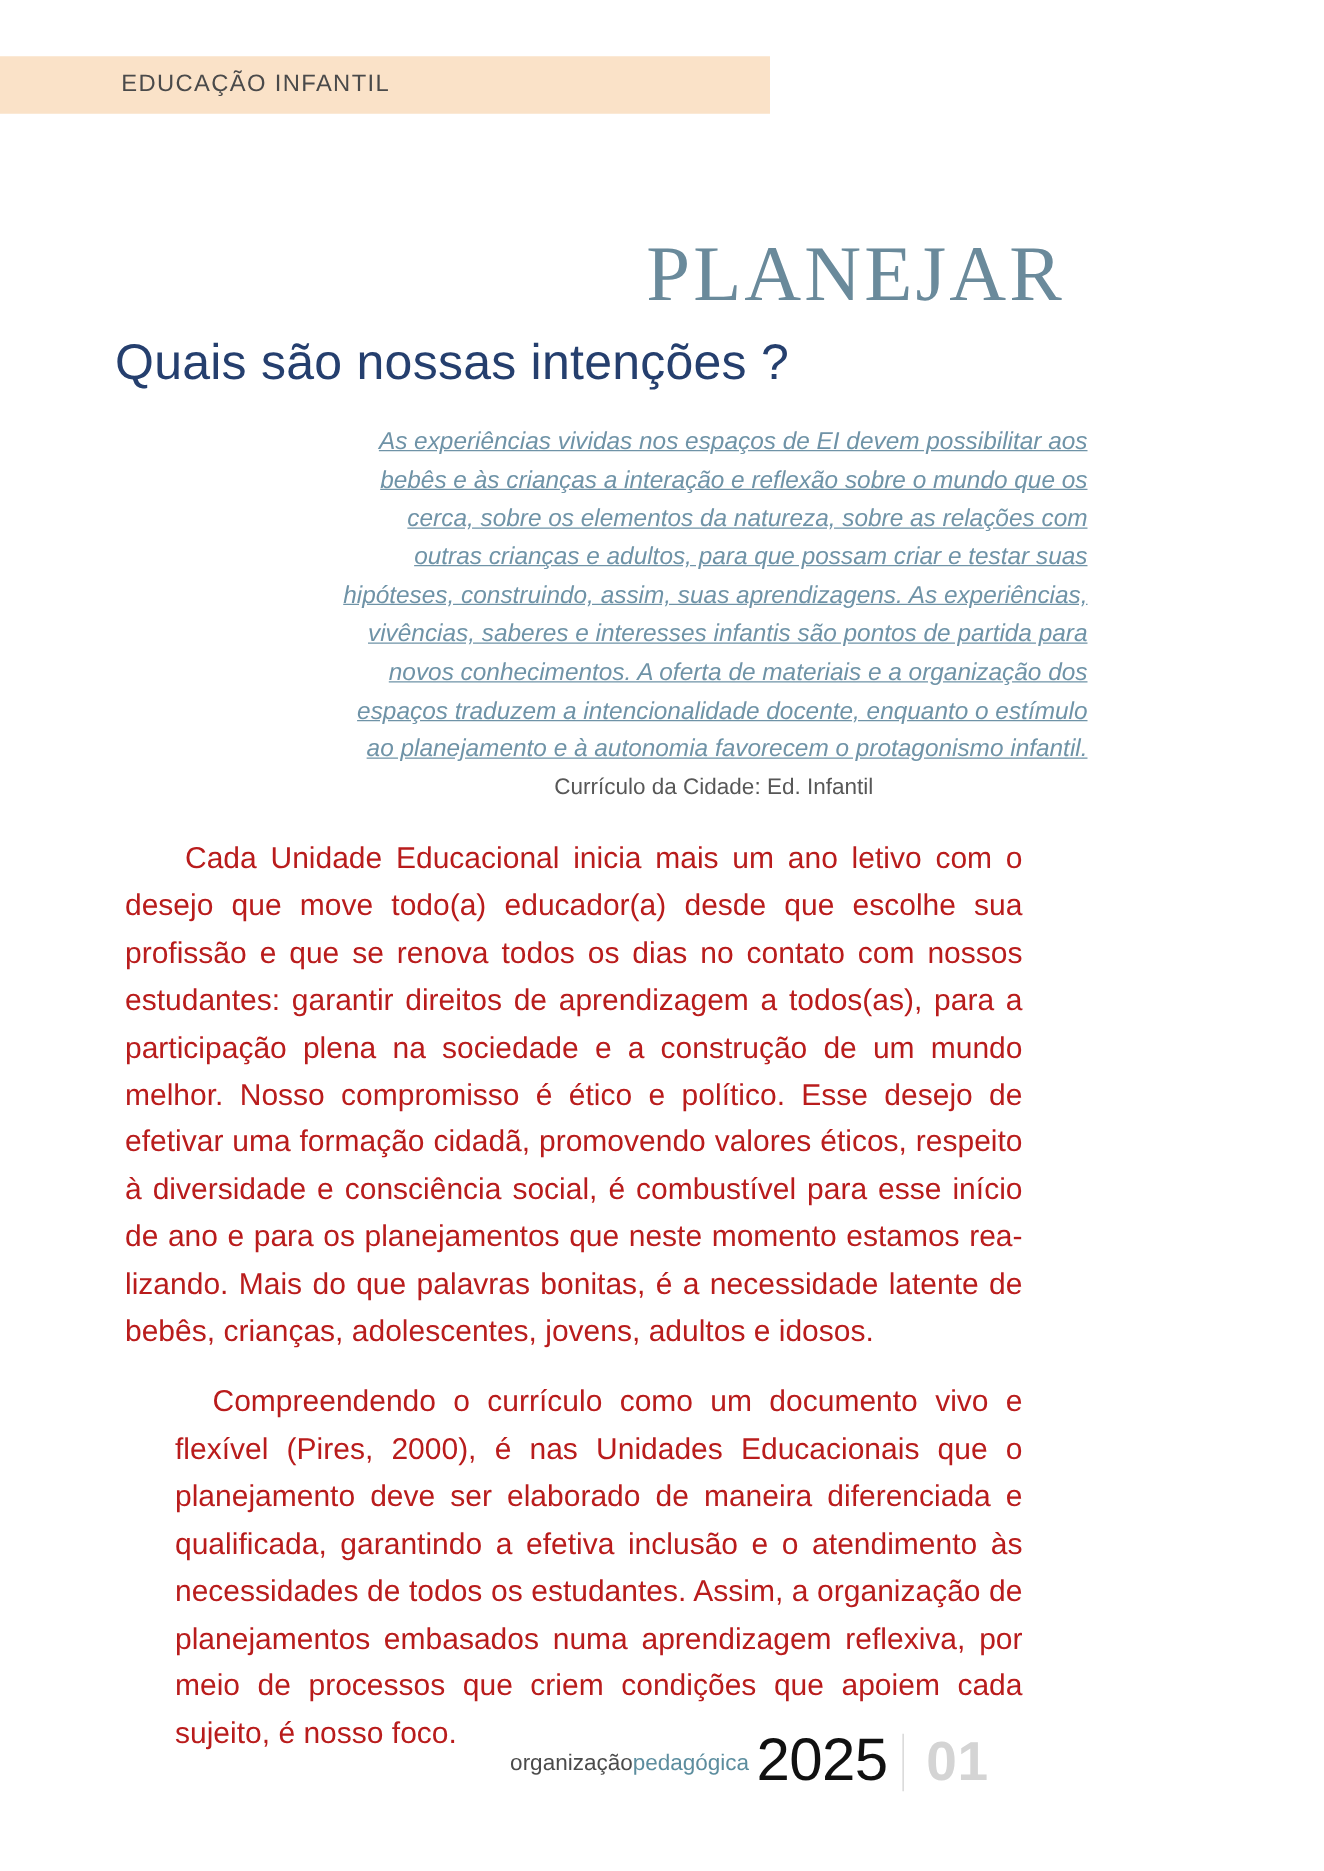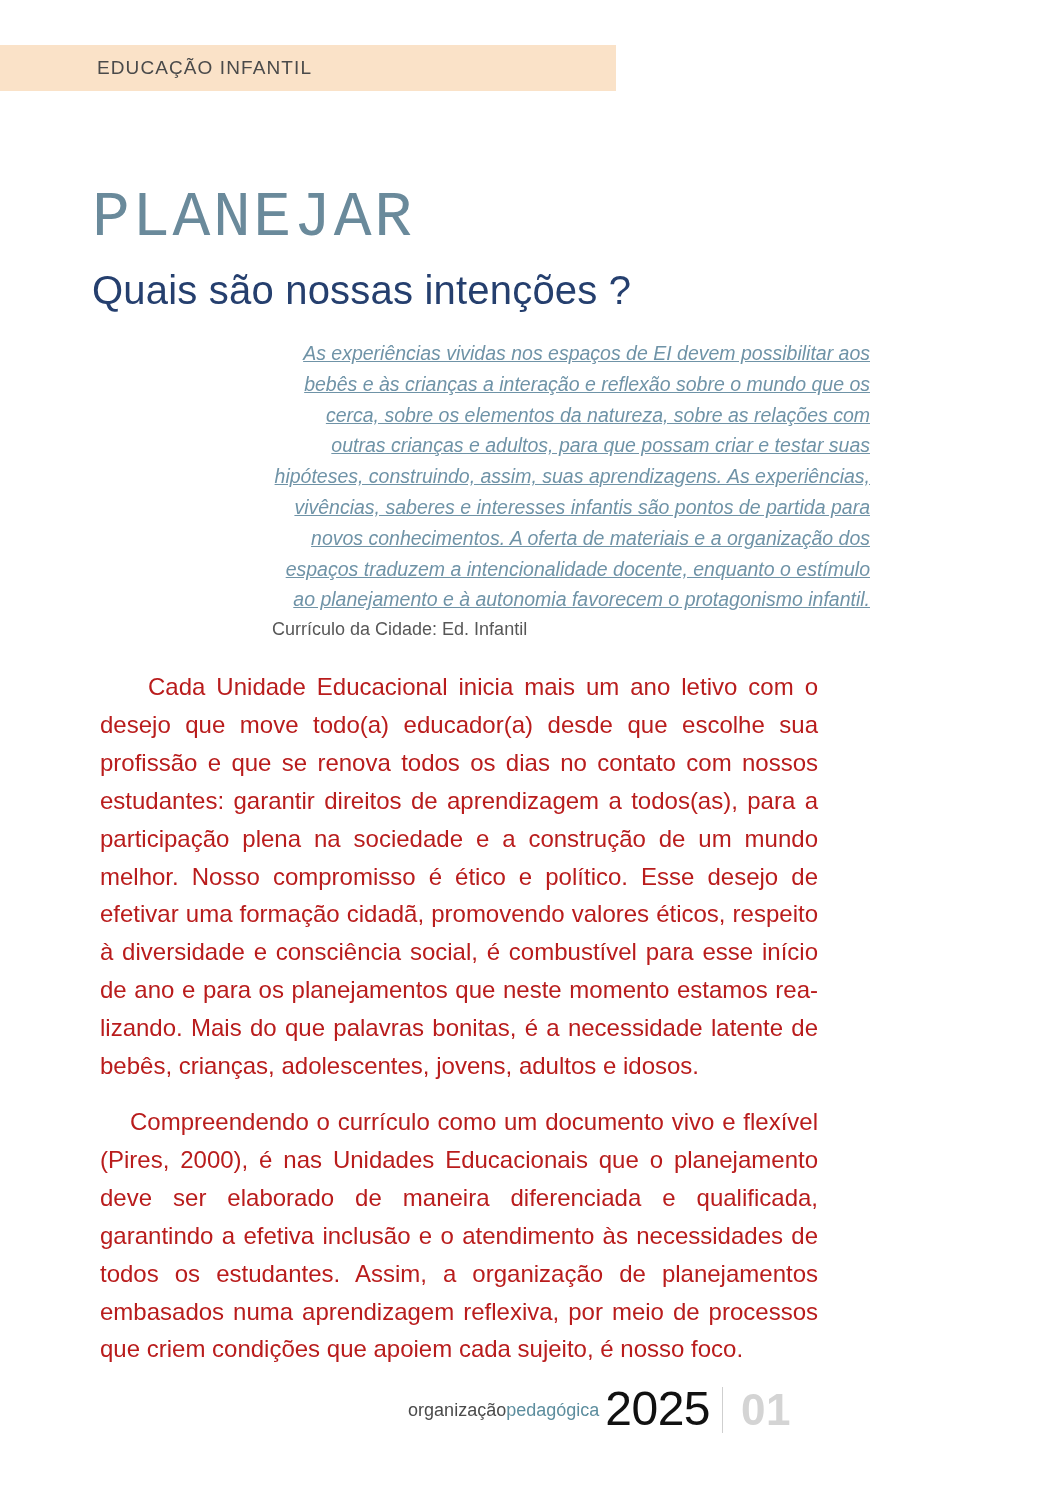--- a/index.html
+++ b/index.html
@@ -86,27 +86,28 @@
   }
 
   
   .title-block {
     position: absolute;
     left: 92px;
     top: 186px;
     width: 760px;
   }
   .doc-title {
-    font-family: Liberation Mono, monospace;
+    font-family: Liberation Serif, serif;
     font-size: 63px;
     font-weight: 300;
     letter-spacing: 2.5px;
     color: #6a8a9b;
     line-height: 1.05;
     margin: 0;
+    text-align: right;
   }
   .doc-subtitle {
     font-family: "Liberation Sans", sans-serif;
     font-size: 40px;
     font-weight: 400;
     letter-spacing: 0.2px;
     color: #253f6e;
     margin: 14px 0 0 0;
     line-height: 1.2;
   }
@@ -126,21 +127,21 @@
     color: #6f93a7;
     text-align: right;
     margin: 0;
     text-decoration: underline;
   }
   .epigraph-source {
     font-family: "Liberation Sans", sans-serif;
     font-style: normal;
     font-size: 18px;
     color: #575757;
-    text-align: left;
+    text-align: center;
     margin: 4px 0 0 0;
   }
 
   
   .body-copy {
     position: absolute;
     left: 100px;
     top: 668px;
     width: 718px;
   }
@@ -151,20 +152,21 @@
     color: #b91c1c;
     text-align: justify;
     text-justify: inter-word;
     margin: 0 0 18px 0;
   }
   .body-copy p.indent-first {
     text-indent: 48px;
   }
   .body-copy p.indent-small {
     text-indent: 30px;
+    margin-left: 40px;
   }
 
   
   .footer {
     position: absolute;
     right: 132px;
     bottom: 62px;
     display: flex;
     align-items: center;
   }

